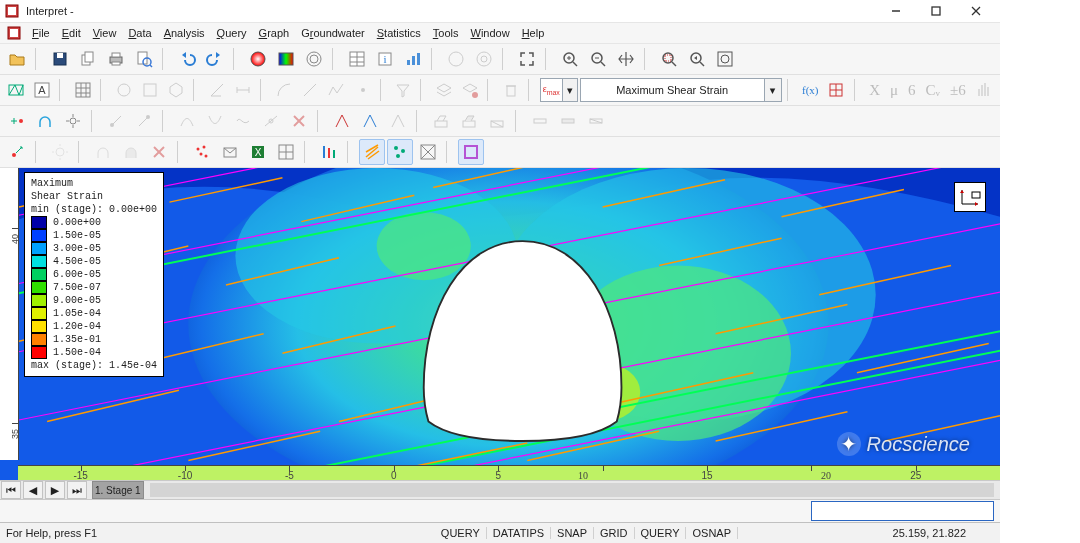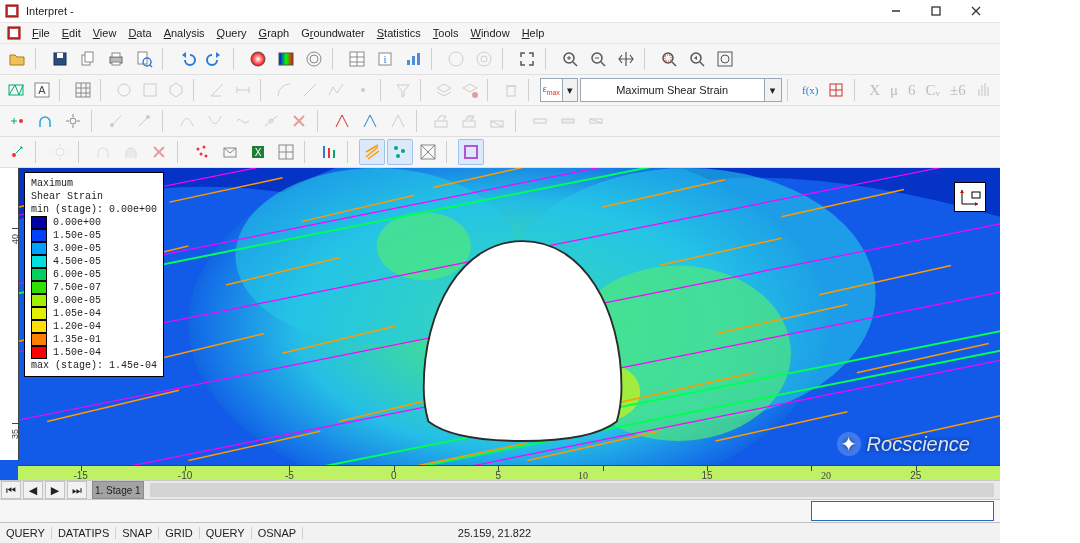--- a/index.html
+++ b/index.html
@@ -823,20 +823,21 @@
       </div>
   <div class="bar"></div>
 </div>
 
 <div class="panel2">
   <div class="ledger"></div>
   <input class="cmd" type="text" style="">
 </div>
 
 <div class="status">
+  <div class="cell help">For Help, press F1</div>
   <div class="right">
     <div class="cell">QUERY</div>
     <div class="cell">DATATIPS</div>
     <div class="cell">SNAP</div>
     <div class="cell">GRID</div>
     <div class="cell">QUERY</div>
     <div class="cell">OSNAP</div>
     <div class="cell" style="min-width:90px;border-right:none"></div>
     <div class="cell" style="min-width:120px;justify-content:flex-end;border-right:none">25.159,  21.822</div>
     <div class="cell" style="width:16px;border-right:none"></div>

